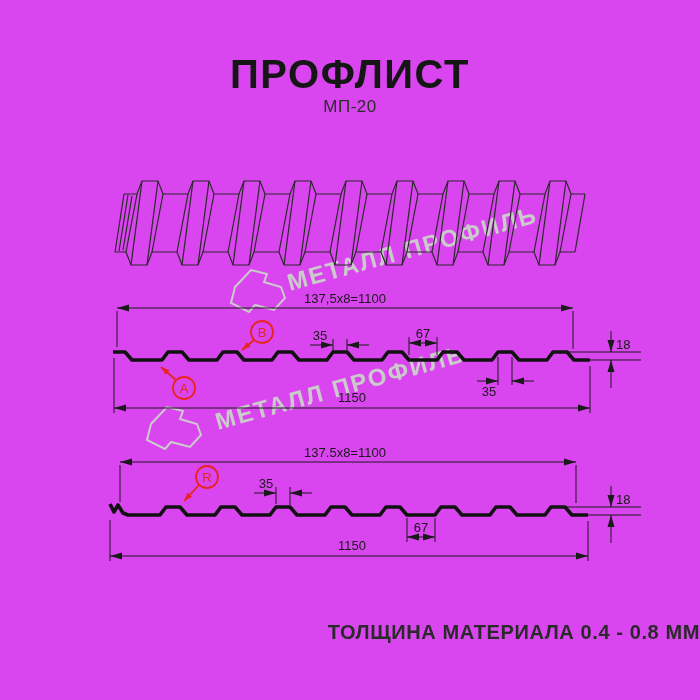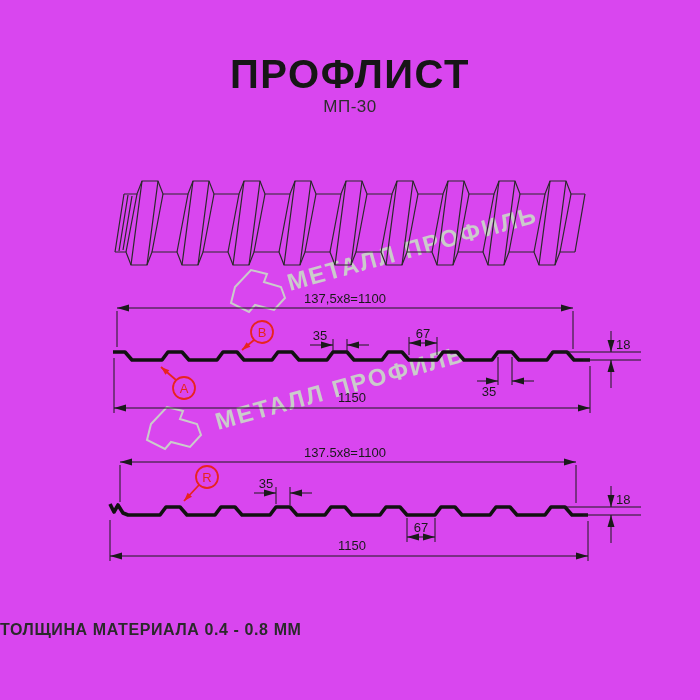--- a/index.html
+++ b/index.html
@@ -2,39 +2,39 @@
 <html><head>
 <meta charset="utf-8">
 <style>
   html,body{margin:0;padding:0;background:#ffffff;}
   .page{position:relative;width:700px;height:700px;background:#d946ef;overflow:hidden;
         font-family:"Liberation Sans",sans-serif;}
   .title{position:absolute;top:52px;left:0;width:700px;text-align:center;
          font-size:40px;font-weight:700;letter-spacing:1.5px;color:#161616;}
   .subtitle{position:absolute;top:97px;left:0;width:700px;text-align:center;
          font-size:17px;font-weight:500;letter-spacing:.5px;color:#2d2d2d;}
-  .footer{position:absolute;top:621px;left:0;width:700px;text-align:left;
-         font-size:16px;font-weight:600;letter-spacing:.6px;color:#2a2a2a;}
+  .footer{position:absolute;top:621px;left:0;width:700px;text-align:right;
+         font-size:20px;font-weight:600;letter-spacing:.6px;color:#2a2a2a;}
   svg{position:absolute;top:0;left:0;}
   .wm-text{font-size:24px;font-weight:700;letter-spacing:2px;fill:#cbcbcb;}
   .wm-logo{fill:none;stroke:#cbcbcb;stroke-width:2;}
   .sheet3d{fill:none;stroke:#2a2a2a;stroke-width:1.2;}
   .profile{fill:none;stroke:#111111;stroke-width:3.6;stroke-linejoin:round;}
   .dim{stroke:#1a1a1a;stroke-width:1;fill:none;}
   .dimtxt{font-size:13px;fill:#1a1a1a;}
   .red{stroke:#e8241f;fill:none;stroke-width:1.8;}
   .redtxt{font-size:13px;fill:#e8241f;font-weight:500;}
 </style>
 </head>
 <body>
 
 <div class="page">
 
   <div class="title">ПРОФЛИСТ</div>
-  <div class="subtitle">МП-30</div>
+  <div class="subtitle">МП-20</div>
 
   <svg width="700" height="700" viewBox="0 0 700 700">
     <defs>
       <marker id="mA" markerUnits="userSpaceOnUse" markerWidth="14" markerHeight="10" refX="13" refY="5" orient="auto-start-reverse">
         <path d="M1,1.5 L13,5 L1,8.5 Z" fill="#1a1a1a"></path>
       </marker>
       <marker id="mR" markerUnits="userSpaceOnUse" markerWidth="10" markerHeight="8" refX="9" refY="4" orient="auto">
         <path d="M0.5,1 L9,4 L0.5,7 Z" fill="#e8241f"></path>
       </marker>
       <g id="rib3d">

